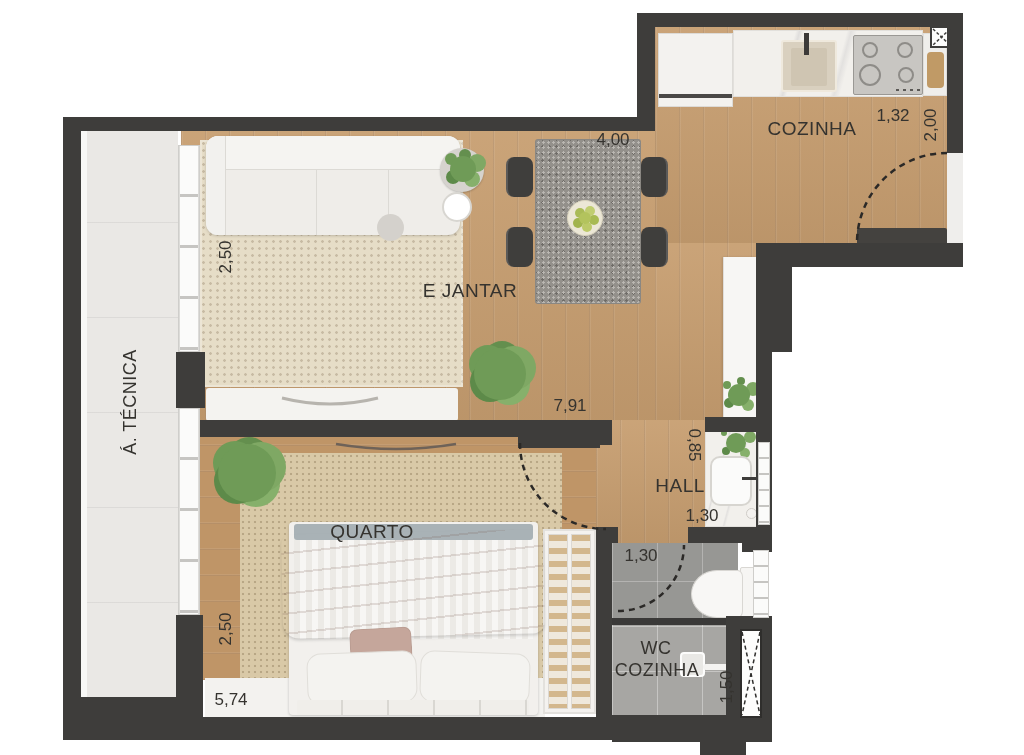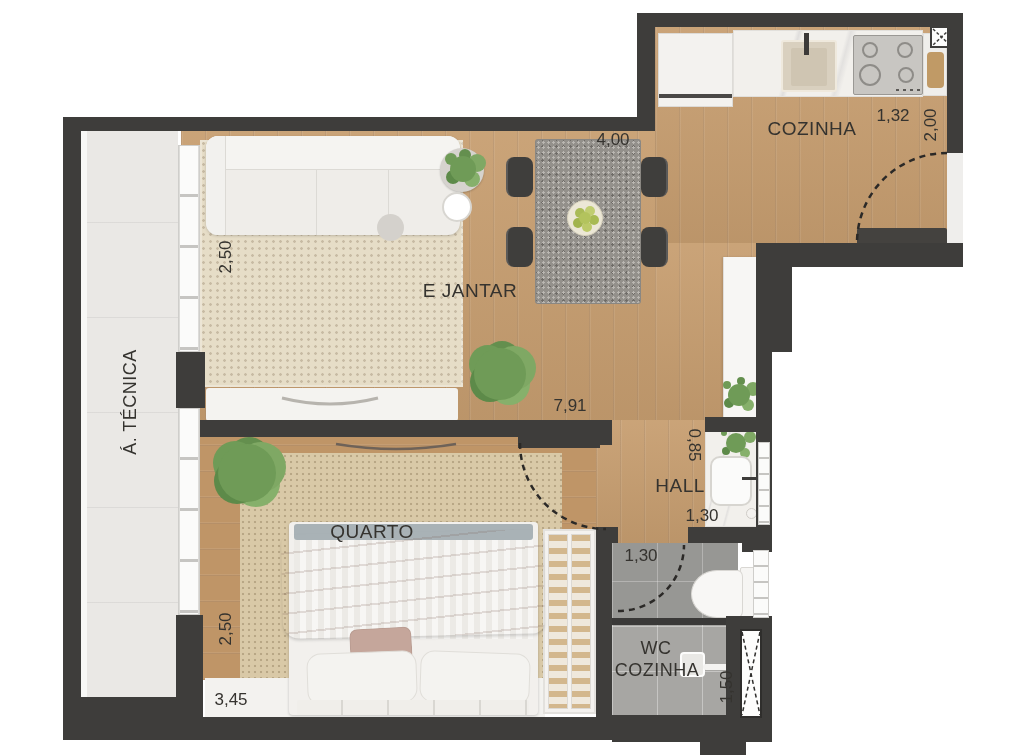--- a/index.html
+++ b/index.html
@@ -189,18 +189,18 @@
   <span class="lbl" style="left:470px;top:291px;">E JANTAR</span>
   <span class="lbl dim rotccw" style="left:226px;top:257px;">2,50</span>
   <span class="lbl dim" style="left:570px;top:406px;">7,91</span>
   <span class="lbl rotccw" style="left:130px;top:402px;font-size:18px;">Á. TÉCNICA</span>
   <span class="lbl" style="left:640px;top:486px;margin-left:40px;">HALL</span>
   <span class="lbl dim rotcw" style="left:694px;top:445px;">0,85</span>
   <span class="lbl dim" style="left:702px;top:516px;">1,30</span>
   <span class="lbl" style="left:372px;top:490px;margin-top:42px;">QUARTO</span>
   <span class="lbl dim" style="left:641px;top:556px;">1,30</span>
   <span class="lbl dim rotccw" style="left:226px;top:629px;">2,50</span>
-  <span class="lbl dim" style="left:231px;top:700px;">3,45</span>
+  <span class="lbl dim" style="left:231px;top:700px;">5,74</span>
   <span class="lbl" style="left:656px;top:648px;font-size:18px;">WC</span>
   <span class="lbl" style="left:657px;top:670px;font-size:18px;">COZINHA</span>
   <span class="lbl dim rotccw" style="left:727px;top:687px;">1,50</span>
 
 </div>
 
 </body></html>

